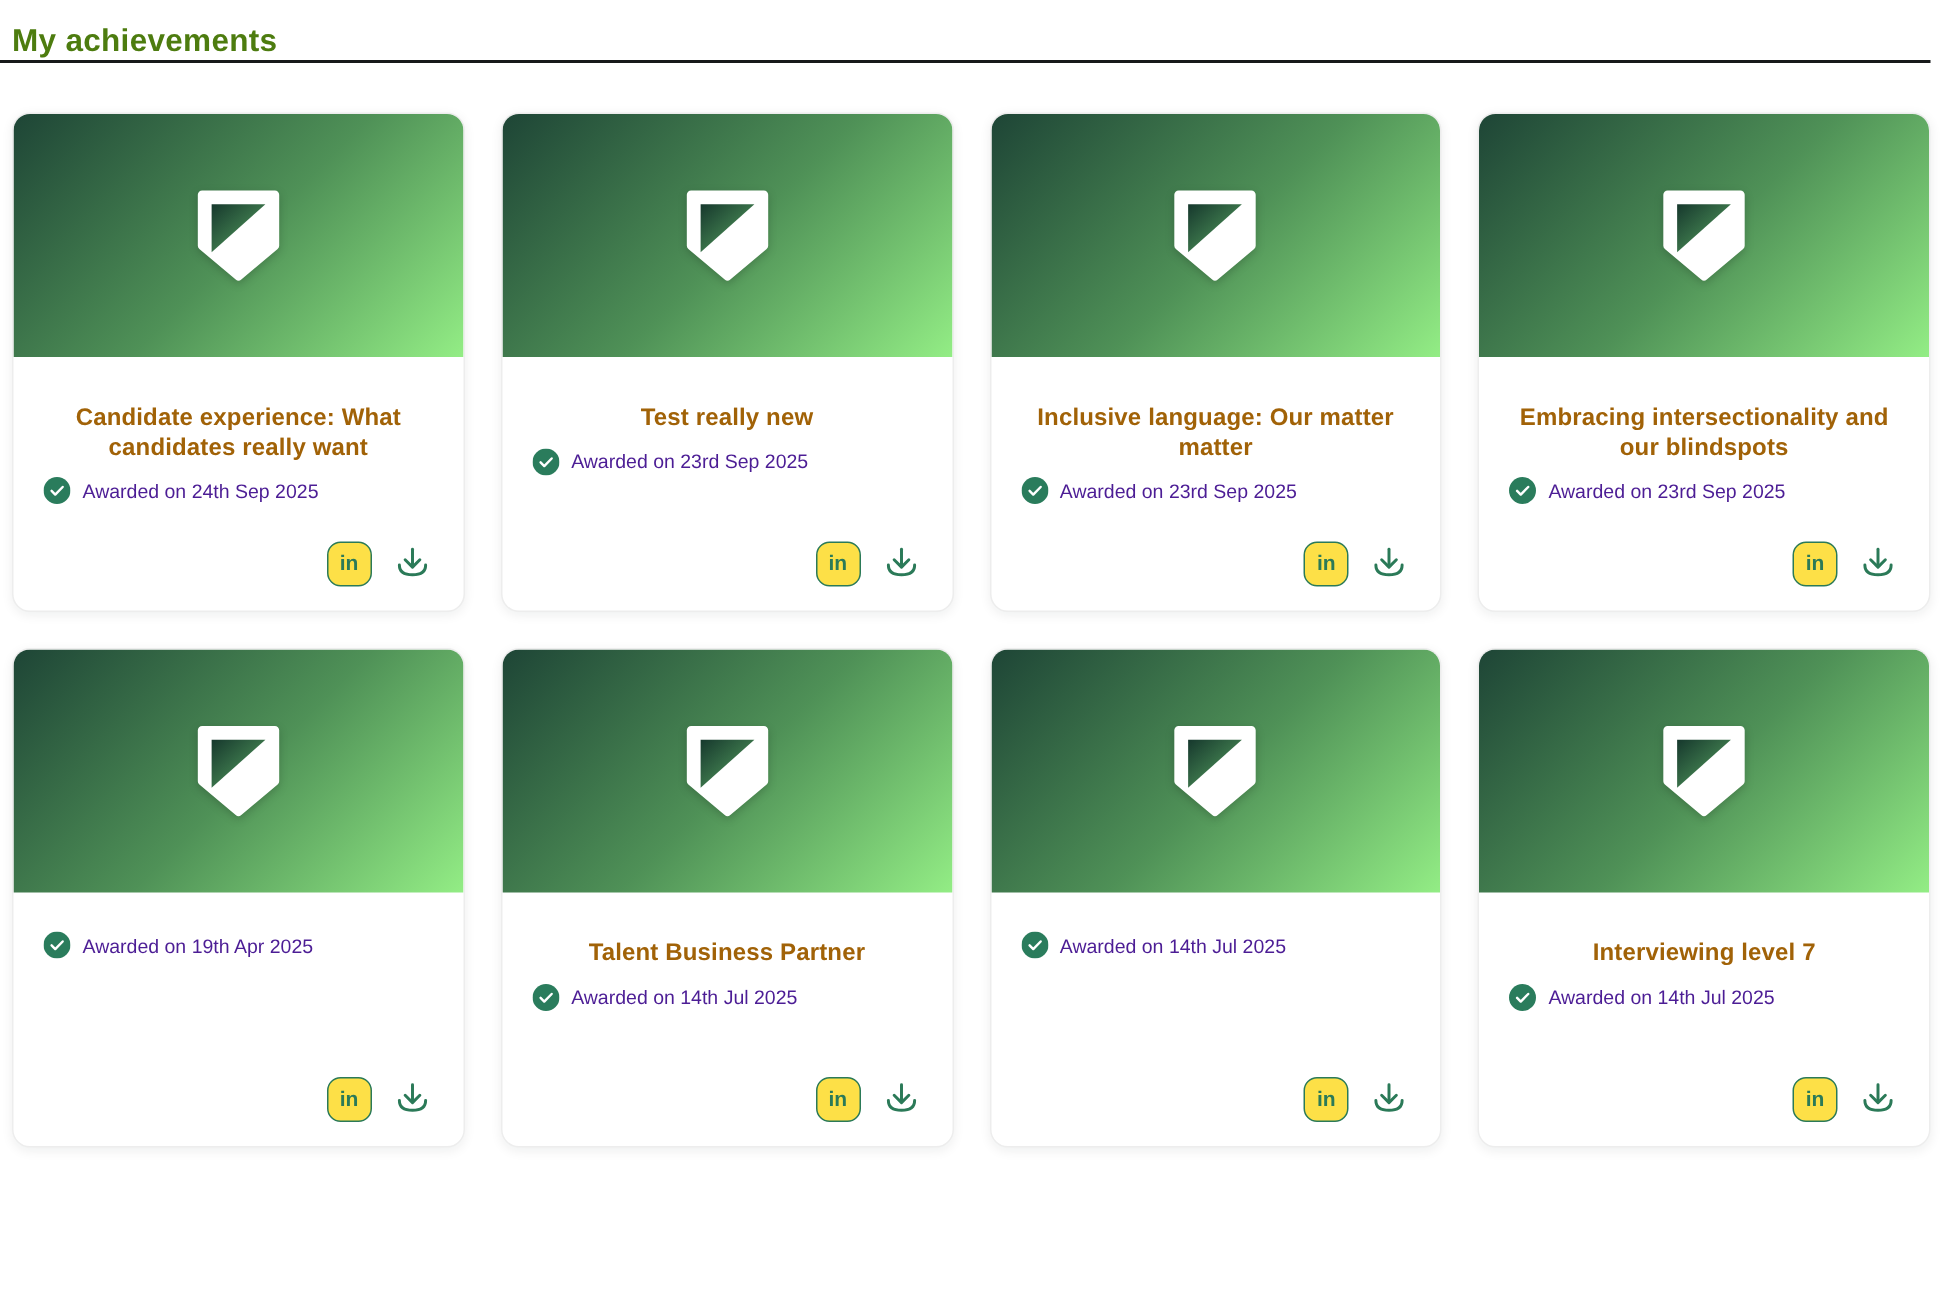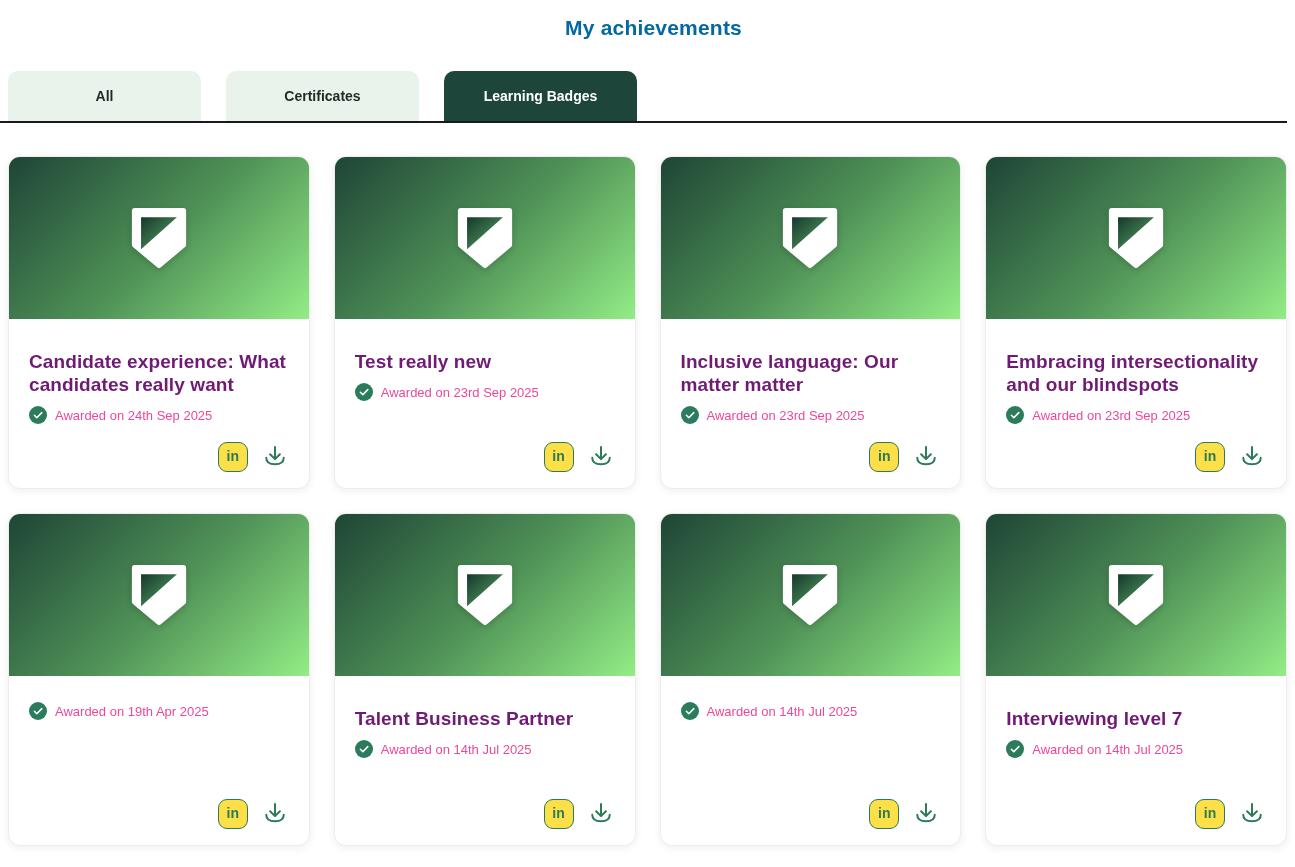--- a/index.html
+++ b/index.html
@@ -9,24 +9,23 @@
     background: #ffffff;
     font-family: "Liberation Sans", sans-serif;
     color: #24292c;
     overflow: hidden;
   }
   .page { padding: 0 8px; }
 
   h1.page-title {
     font-size: 21px;
     font-weight: 700;
-    color: #0369a1;
+    color: #4d7c0f;
     letter-spacing: 0.2px;
-    margin: 16px 0 0 12px;
-    text-align: center;
+    margin: 16px 0 0 0;
   }
 
   .tabs {
     display: flex;
     gap: 25px;
     margin-top: 31px;
   }
   .tab {
     width: 193px;
     height: 50px;
@@ -81,37 +80,38 @@
     width: 62px; height: 66px;
     filter: drop-shadow(0 2px 3px rgba(0,0,0,0.18));
   }
   .card-body {
     flex: 1;
     display: flex;
     flex-direction: column;
     padding: 16px 20px 16px 20px;
   }
   .card-title {
-    font-size: 19px;
+    font-size: 16px;
     font-weight: 700;
-    color: #701a75;
+    color: #a16207;
     line-height: 1.22;
     letter-spacing: 0.1px;
     margin: 15px 0 0 0;
+    text-align: center;
   }
   .awarded {
     display: flex;
     align-items: center;
     gap: 8px;
     margin-top: 10px;
   }
   .check-wrap svg { width: 18px; height: 18px; display: block; }
   .awarded-text {
     font-size: 13px;
-    color: #ec4899;
+    color: #4c1d95;
   }
   .actions {
     margin-top: auto;
     display: flex;
     align-items: center;
     gap: 13px;
     align-self: flex-end;
   }
   .linkedin-btn {
     width: 30px; height: 30px;
@@ -145,25 +145,20 @@
     <linearGradient id="shieldGrad" x1="0" y1="0" x2="1" y2="1">
       <stop offset="0" stop-color="#16382d"></stop>
       <stop offset="1" stop-color="#5aa763"></stop>
     </linearGradient>
   </defs>
 </svg>
 
 <div class="page">
   <h1 class="page-title">My achievements</h1>
 
-  <div class="tabs">
-    <button class="tab">All</button>
-    <button class="tab">Certificates</button>
-    <button class="tab active">Learning Badges</button>
-  </div>
   <div class="tabs-underline"></div>
 
   <main class="grid">
   <article class="card">
     <div class="banner">
       <svg class="shield" viewBox="0 0 64 68">
         <path d="M7 6 H57 V41 L32 62 L7 41 Z" fill="#ffffff" stroke="#ffffff" stroke-width="6" stroke-linejoin="round"></path>
         <path d="M13.5 12.5 H50.5 L13.5 45.5 Z" fill="url(#shieldGrad)"></path>
       </svg>
     </div>

